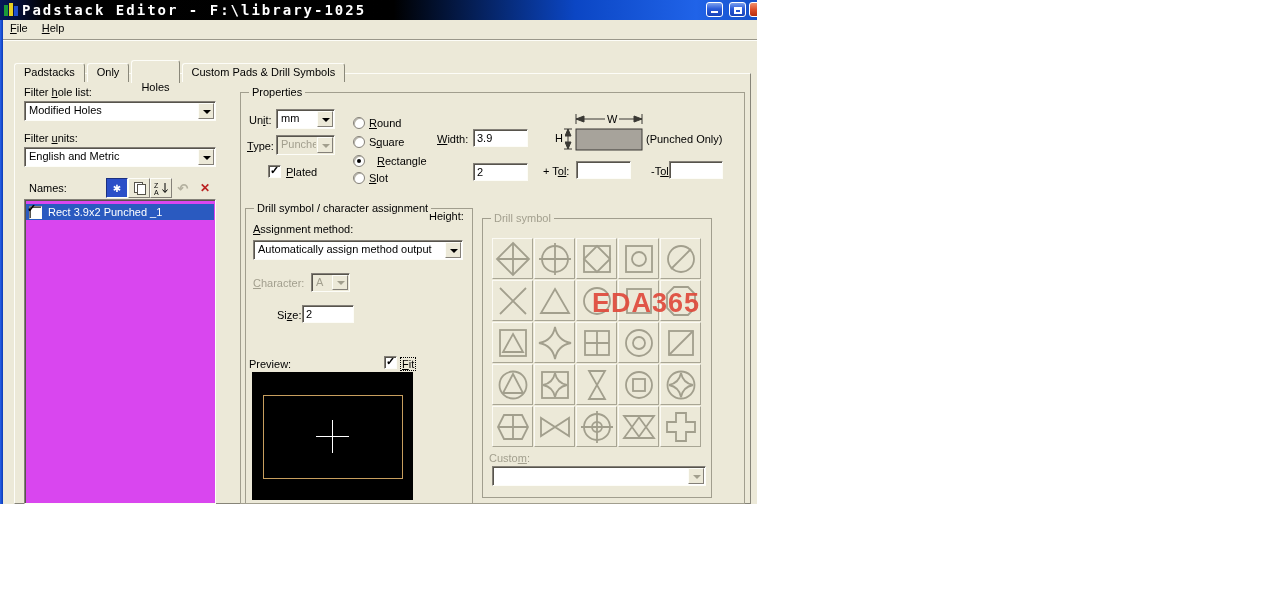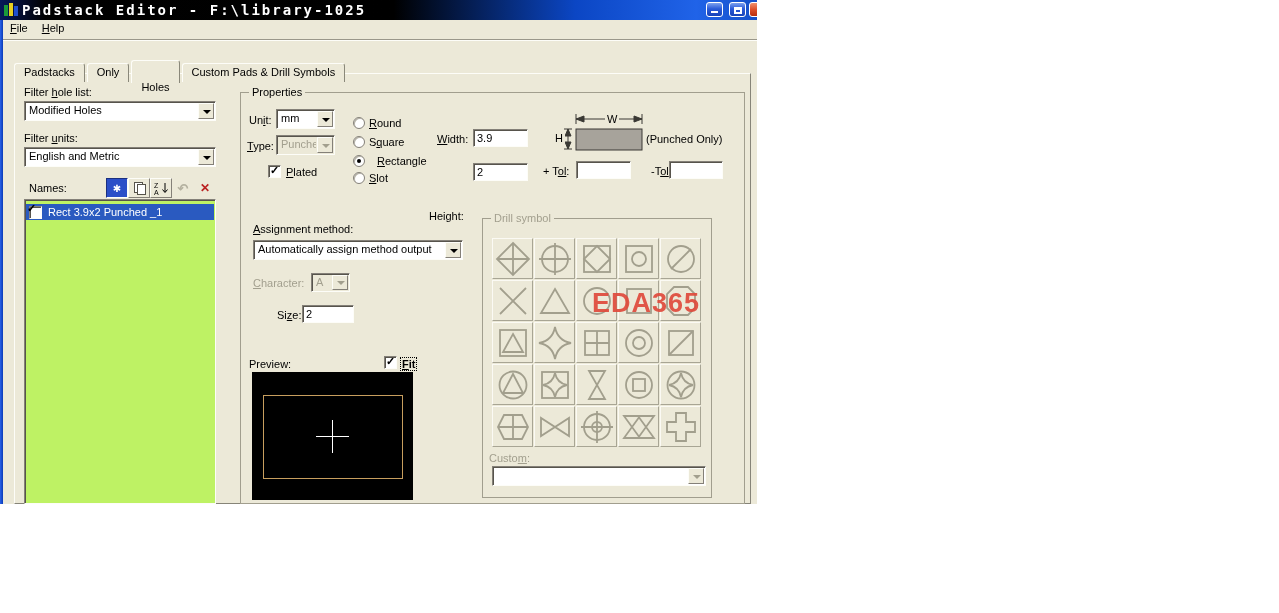--- a/index.html
+++ b/index.html
@@ -37,21 +37,21 @@
          border:1px solid #8a887a; border-bottom:none; border-top-color:#fdfdf8; border-left-color:#fdfdf8;
          border-radius:3px 3px 0 0; white-space:nowrap; }
   .tab.active { height:23px; padding-top:20px; margin-bottom:-1px; z-index:4; position:relative; }
   .panel { position:absolute; left:14px; top:73px; width:737px; height:431px;
            border:1px solid #868478; border-top-color:#fdfdf8; border-left-color:#fdfdf8; }
 
   
   .lbl { position:absolute; white-space:nowrap; }
   .dis { color:#a29f8e; }
   .sunken { border:1px solid; border-color:#848078 #fdfdf8 #fdfdf8 #848078;
-            box-shadow:inset 1px 1px 0 #57544c; background:#bef264;padding-left:28px; }
+            box-shadow:inset 1px 1px 0 #57544c; background:#d946ef;padding-left:28px; }
   .combo { position:absolute; height:20px; background:#fff; border:1px solid;
            border-color:#848078 #fdfdf8 #fdfdf8 #848078; box-shadow:inset 1px 1px 0 #57544c; }
   .combo .val { position:absolute; left:4px; top:2px; right:18px; overflow:hidden; white-space:nowrap; }
   .combo .btn { position:absolute; right:1px; top:1px; bottom:1px; width:16px; background:#ece9d8;
                 border:1px solid; border-color:#fdfdf8 #848078 #848078 #fdfdf8; }
   .combo .arr { position:absolute; left:4px; top:6px; width:0; height:0;
                 border-left:4px solid transparent; border-right:4px solid transparent; border-top:4px solid #000; }
   .combo.disabled { background:#ece9d8; }
   .combo.disabled .val { color:#a29f8e; }
   .combo.disabled .arr { border-top-color:#a29f8e; }
@@ -235,20 +235,23 @@
     </svg>
     <span class="lbl dim-w-lbl" style="left:605px;top:113px;">W</span>
     <span class="lbl dim-h-lbl" style="left:553px;top:132px;">H</span>
     <span class="lbl" style="left:646px;top:133px;">(Punched Only)</span>
 
     <span class="lbl" style="left:543px;top:165px;">+ T<u>ol</u>:</span>
     <input class="tb" style="left: 576px; top: 161px; width: 55px;" value="">
     <span class="lbl" style="left:651px;top:165px;">-T<u>ol</u>:</span>
     <input class="tb" style="left: 669px; top: 161px; width: 54px;" value="">
 
+    <div class="groupbox" style="left:245px;top:208px;width:228px;height:296px;">
+      <span class="gb-label">Drill symbol / character assignment</span>
+    </div>
     <span class="lbl" style="left:253px;top:223px;"><u>A</u>ssignment method:</span>
     <div class="combo" style="left:253px;top:240px;width:210px;">
       <span class="val">Automatically assign method output</span>
       <span class="btn">
           <span class="arr"></span>
         </span>
     </div>
 
     <span class="lbl dis" style="left:253px;top:277px;"><u>C</u>haracter:</span>
     <div class="combo disabled" style="left:311px;top:273px;width:39px;height:19px;">
@@ -256,21 +259,21 @@
       <span class="btn">
           <span class="arr" style="top:5px;"></span>
         </span>
     </div>
 
     <span class="lbl" style="left:277px;top:309px;">Si<u>z</u>e:</span>
     <input class="tb" style="left: 302px; top: 305px; width: 52px;" value="2">
 
     <span class="lbl" style="left:249px;top:358px;">Preview:</span>
     <span class="cb checked" style="left:384px;top:356px;"></span>
-    <span class="lbl fit-lbl" style="left:400px;top:357px;font-weight:bold;"><u>F</u>it</span>
+    <span class="lbl fit-lbl" style="left:400px;top:357px;"><u>F</u>it</span>
 
     <div class="canvas">
       <div class="pv-rect"></div>
       <div class="ch-h"></div>
       <div class="ch-v"></div>
     </div>
 
     <div class="groupbox" style="left:482px;top:218px;width:230px;height:280px;">
       <span class="gb-label dis">Drill symbol</span>
     </div>

